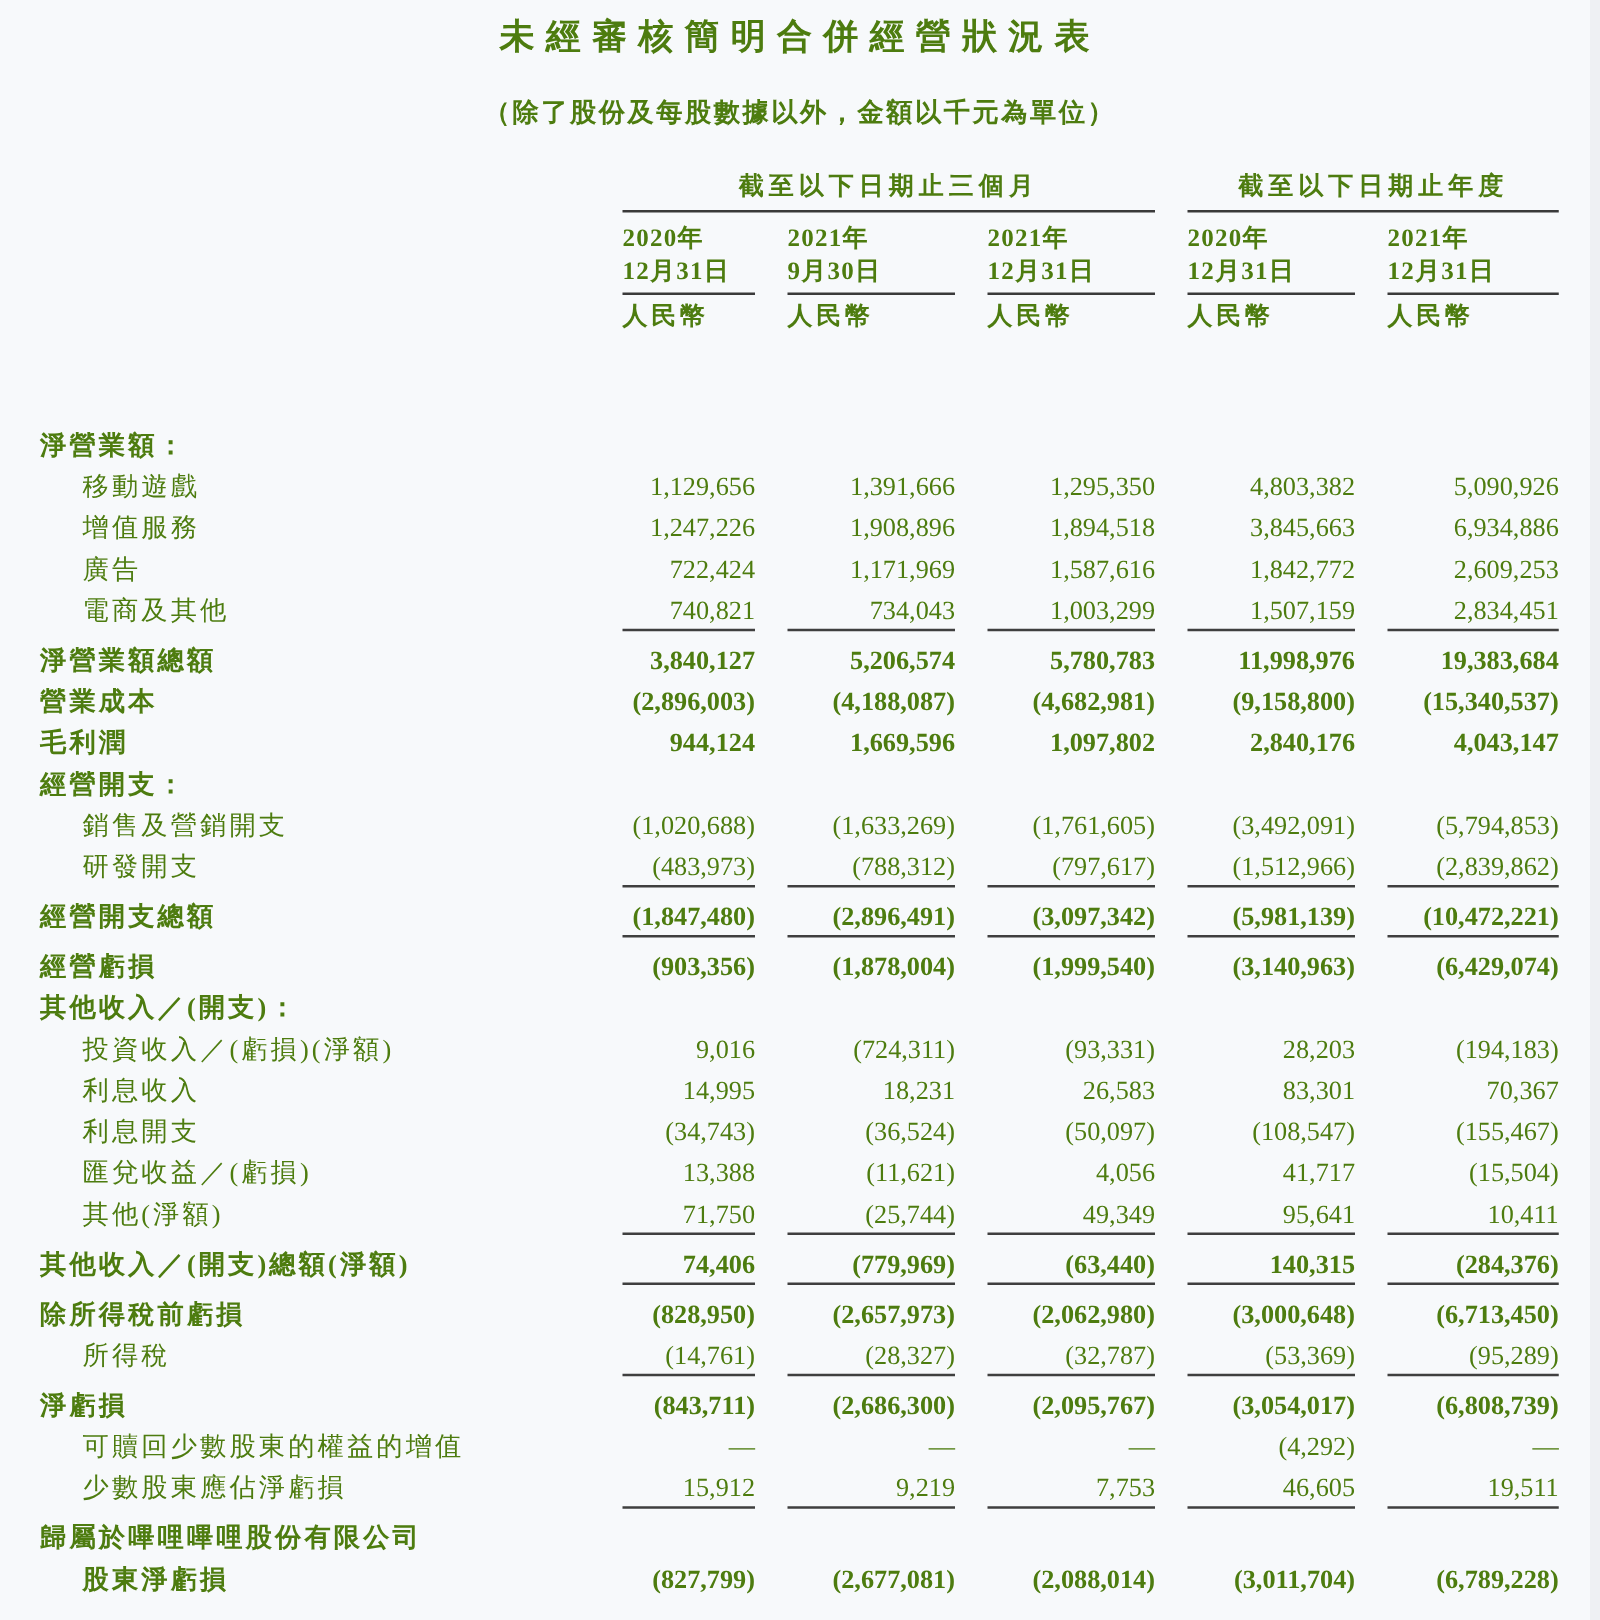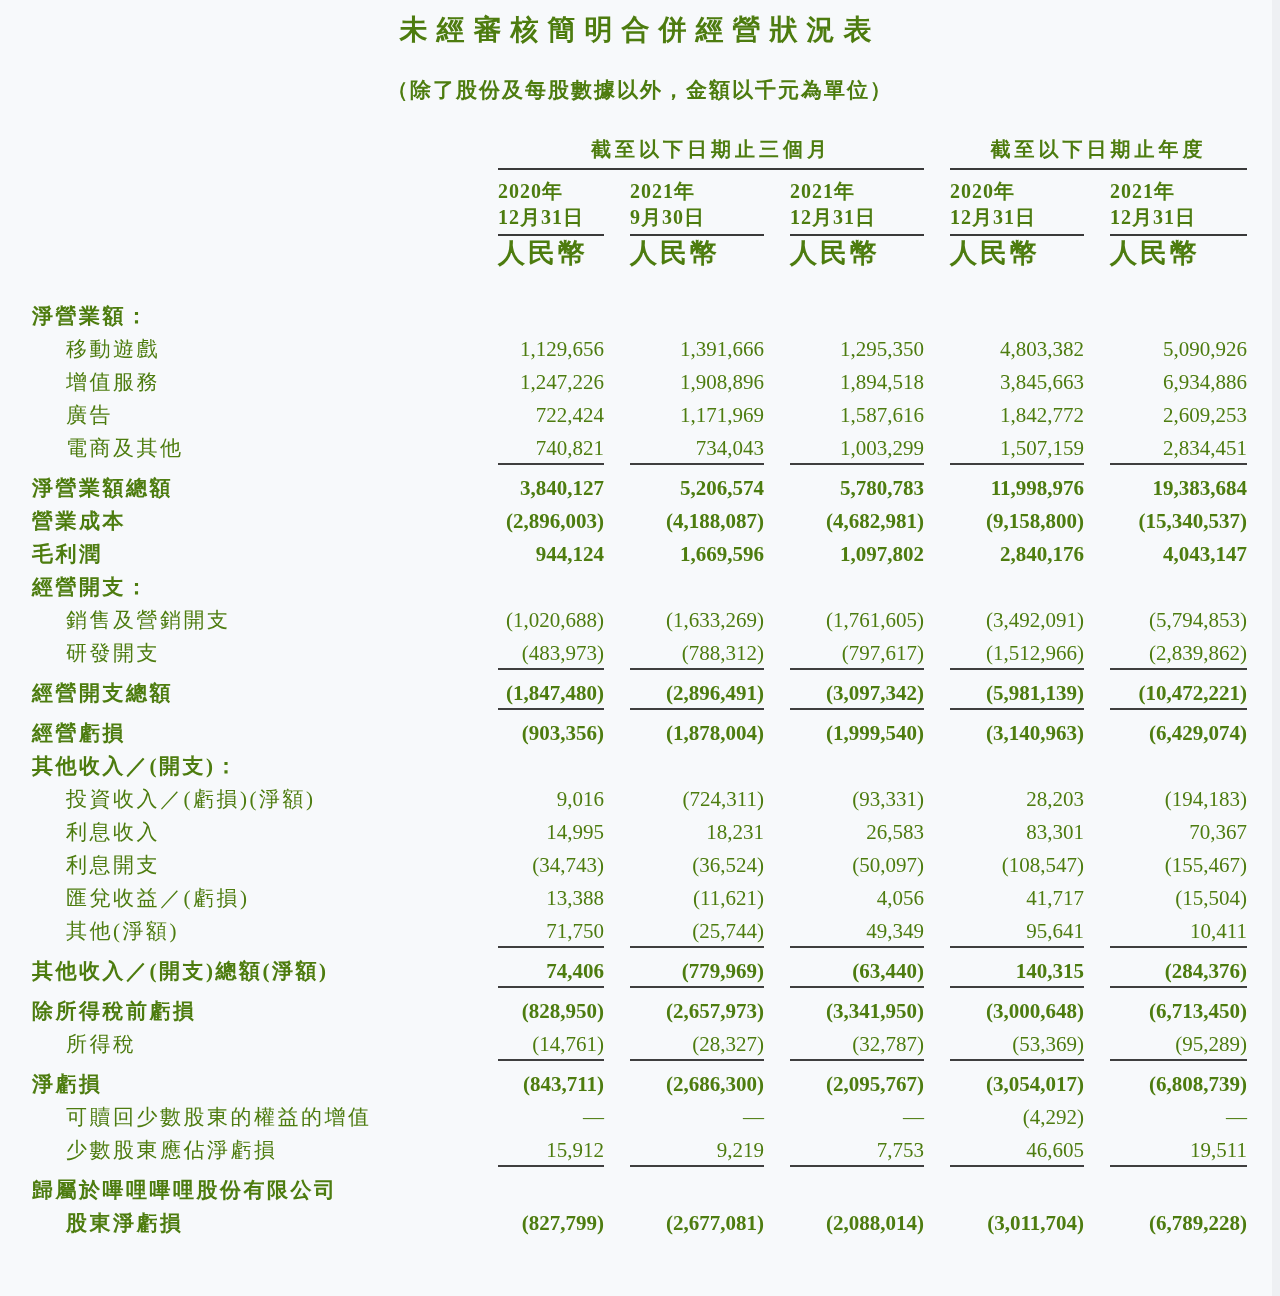--- a/index.html
+++ b/index.html
@@ -70,27 +70,27 @@
     line-height:26px;
     letter-spacing:1px;
     white-space:nowrap;
   }
   .hline{
     border-top:2px solid #3a3a3a;
     margin-top:4px;
   }
   .cur{
     margin-top:2px;
-    font-size:27px;
+    font-size:20px;
     font-weight:700;
     letter-spacing:3px;
     line-height:30px;
   }
   
-  .rows{margin-top:32px;}
+  .rows{margin-top:72px;}
   .row{
     display:flex;
     height:33px;
     line-height:33px;
     font-size:21px;
   }
   .row.rule-below{margin-bottom:7px;}
   .cell{box-sizing:border-box;white-space:nowrap;overflow:visible;}
   .label{
     width:440px;flex:none;
@@ -328,21 +328,21 @@
     <div class="cell num c0">74,406</div>
     <div class="cell num c1">(779,969)</div>
     <div class="cell num c2">(63,440)</div>
     <div class="cell num c3">140,315</div>
     <div class="cell num c4">(284,376)</div>
   </div>
         <div class="row bold">
     <div class="cell label">除所得稅前虧損</div>
     <div class="cell num c0">(828,950)</div>
     <div class="cell num c1">(2,657,973)</div>
-    <div class="cell num c2">(3,341,950)</div>
+    <div class="cell num c2">(2,062,980)</div>
     <div class="cell num c3">(3,000,648)</div>
     <div class="cell num c4">(6,713,450)</div>
   </div>
         <div class="row rule-below">
     <div class="cell label ind">所得稅</div>
     <div class="cell num c0">(14,761)</div>
     <div class="cell num c1">(28,327)</div>
     <div class="cell num c2">(32,787)</div>
     <div class="cell num c3">(53,369)</div>
     <div class="cell num c4">(95,289)</div>

